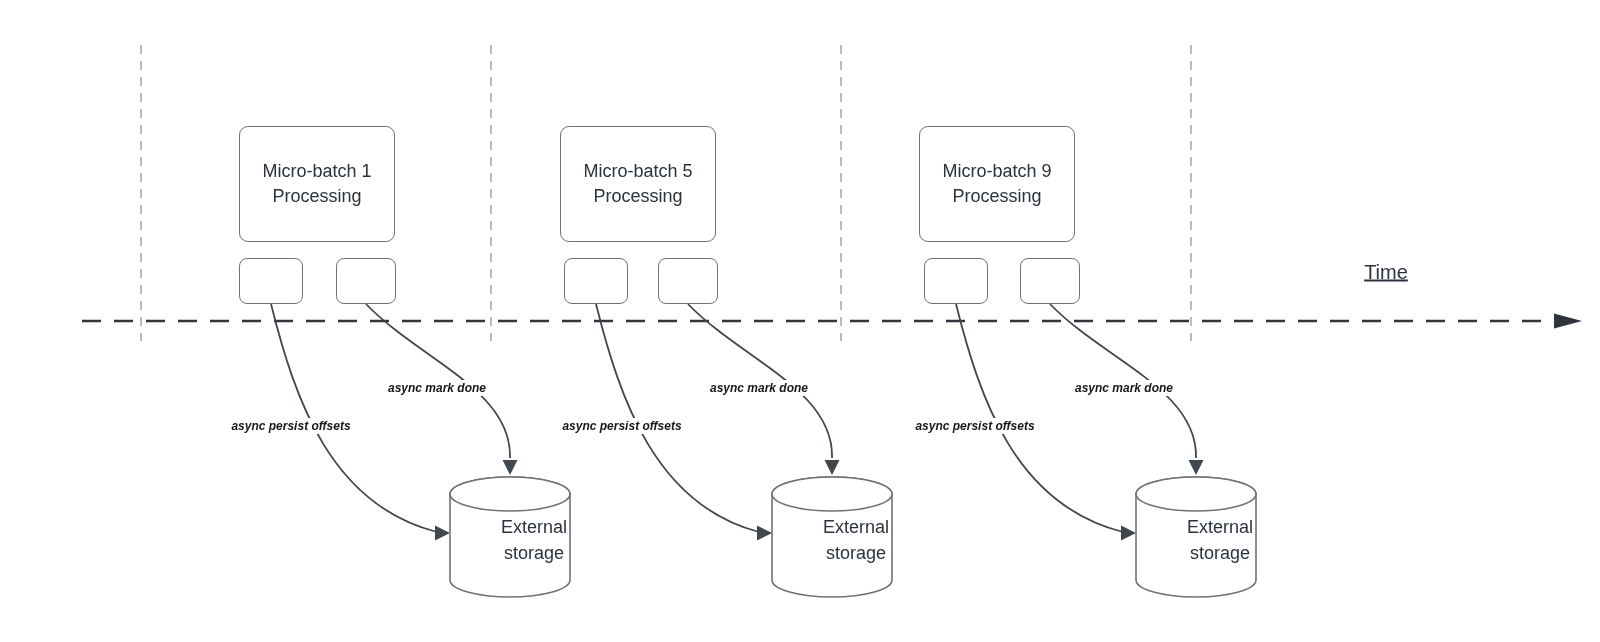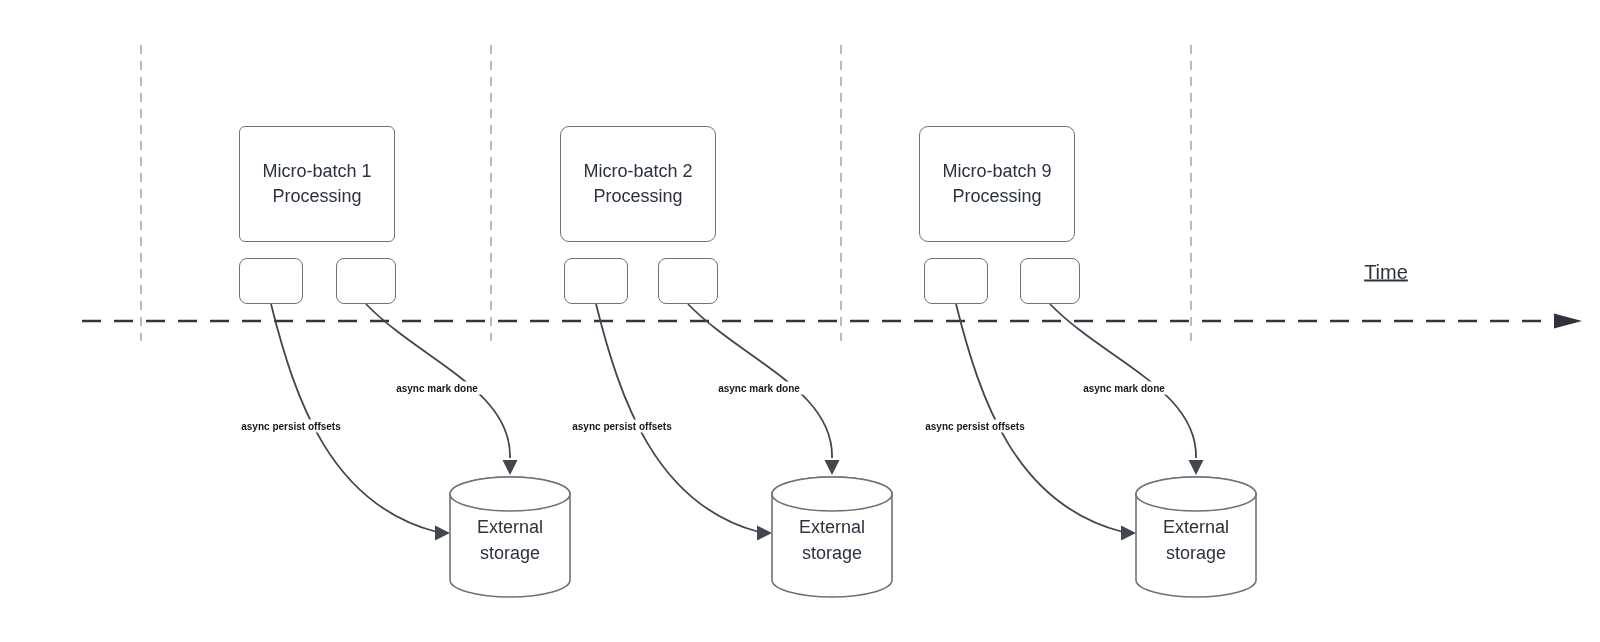--- a/index.html
+++ b/index.html
@@ -30,26 +30,26 @@
     font-size:18px;line-height:25px;color:var(--shape-text);white-space:pre-line;
   }
   .task-box{
     position:absolute;box-sizing:border-box;background:#ffffff;
     border:1.6px solid var(--shape-border);border-radius:8px;
   }
   .task-a{width:64px;height:46px;}
   .task-b{width:60px;height:46px;}
   .edge-label{
     position:absolute;transform:translate(-50%,-50%);
-    font-size:10px;font-weight:bold;color:var(--edge-label-text);
-    background:var(--background);padding:1px 4px;white-space:nowrap;
+    font-size:12px;font-weight:bold;color:var(--edge-label-text);
+    background:var(--background);padding:1px 4px;white-space:nowrap;font-style:italic;
   }
   .storage-label{
     position:absolute;transform:translate(-50%,-50%);text-align:center;
-    font-size:18px;line-height:26px;color:var(--shape-text);white-space:pre-line;
+    font-size:18px;line-height:26px;color:var(--shape-text);white-space:pre-line;margin-left:24px;
   }
   .time-label{
     position:absolute;transform:translate(-50%,-50%);
     font-size:20px;color:var(--shape-text);white-space:nowrap;
   }
 </style>
 </head>
 <body>
 
 <div class="canvas">
@@ -86,30 +86,30 @@
     <g>
       <path class="cyl" d="M772,494 A60,17 0 0 1 892,494 L892,580 A60,17 0 0 1 772,580 Z"></path>
       <ellipse class="cyl" cx="832" cy="494" rx="60" ry="17"></ellipse>
     </g>
     <g>
       <path class="cyl" d="M1136,494 A60,17 0 0 1 1256,494 L1256,580 A60,17 0 0 1 1136,580 Z"></path>
       <ellipse class="cyl" cx="1196" cy="494" rx="60" ry="17"></ellipse>
     </g>
   </svg>
 
-  <div class="mb-box" style="left:239px;top:126px;border-radius:6px;">Micro-batch 1
+  <div class="mb-box" style="left:239px;top:126px;">Micro-batch 1
 Processing</div>
   <div class="task-box task-a" style="left:239px;top:258px;"></div>
   <div class="task-box task-b" style="left:336px;top:258px;"></div>
   <div class="edge-label" style="left:291px;top:426px;">async persist offsets</div>
   <div class="edge-label" style="left:437px;top:388px;">async mark done</div>
   <div class="storage-label" style="left:510px;top:540px;">External
 storage</div>
 
-  <div class="mb-box" style="left:560px;top:126px;">Micro-batch 2
+  <div class="mb-box" style="left:560px;top:126px;">Micro-batch 5
 Processing</div>
   <div class="task-box task-a" style="left:564px;top:258px;"></div>
   <div class="task-box task-b" style="left:658px;top:258px;"></div>
   <div class="edge-label" style="left:622px;top:426px;">async persist offsets</div>
   <div class="edge-label" style="left:759px;top:388px;">async mark done</div>
   <div class="storage-label" style="left:832px;top:540px;">External
 storage</div>
 
   <div class="mb-box" style="left:919px;top:126px;">Micro-batch 9
 Processing</div>

